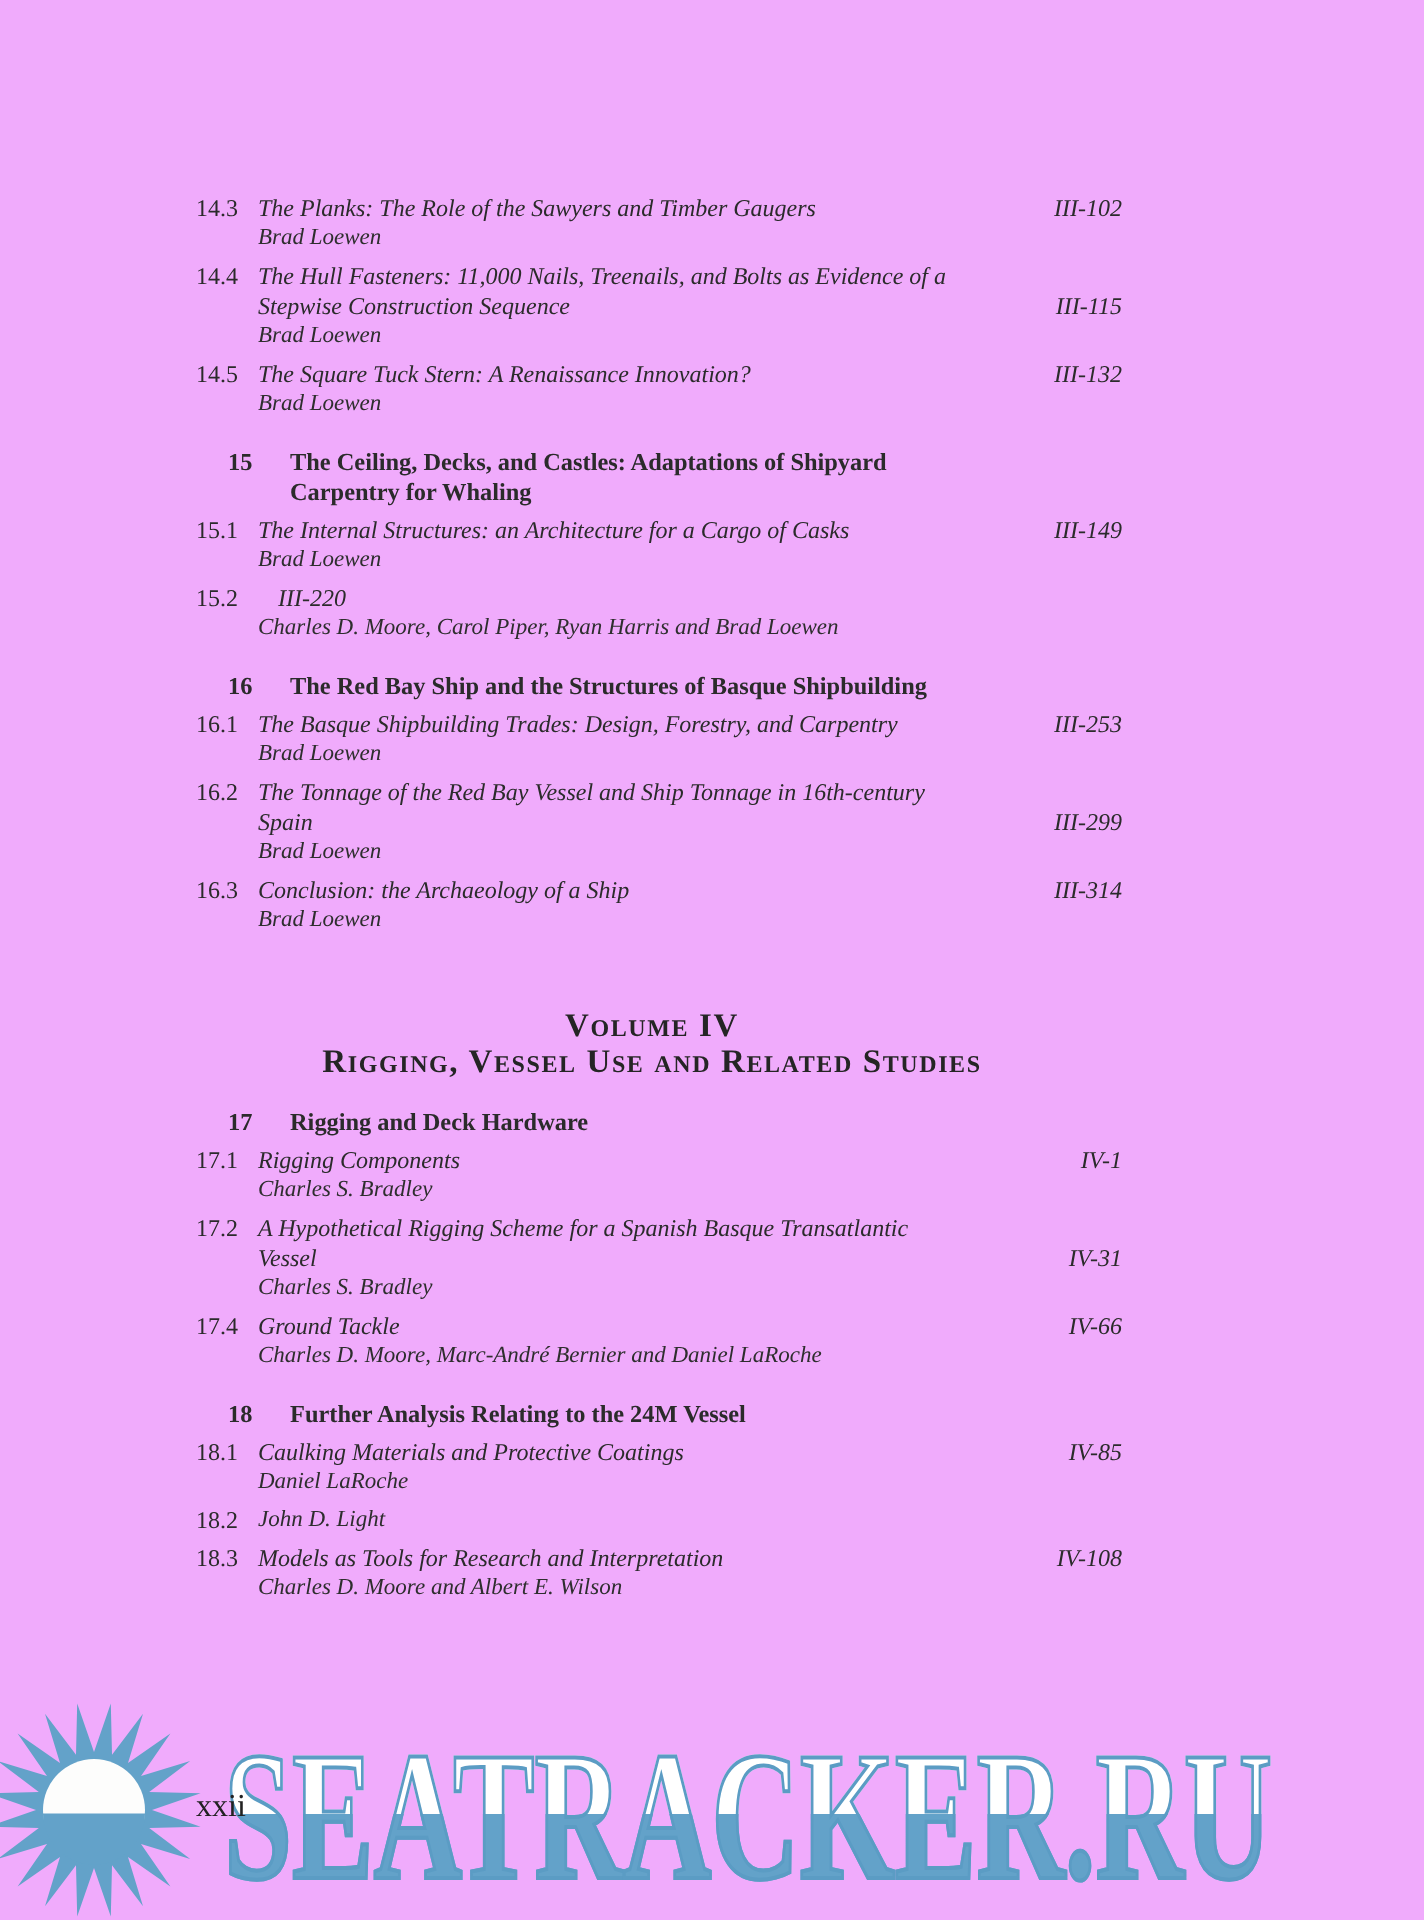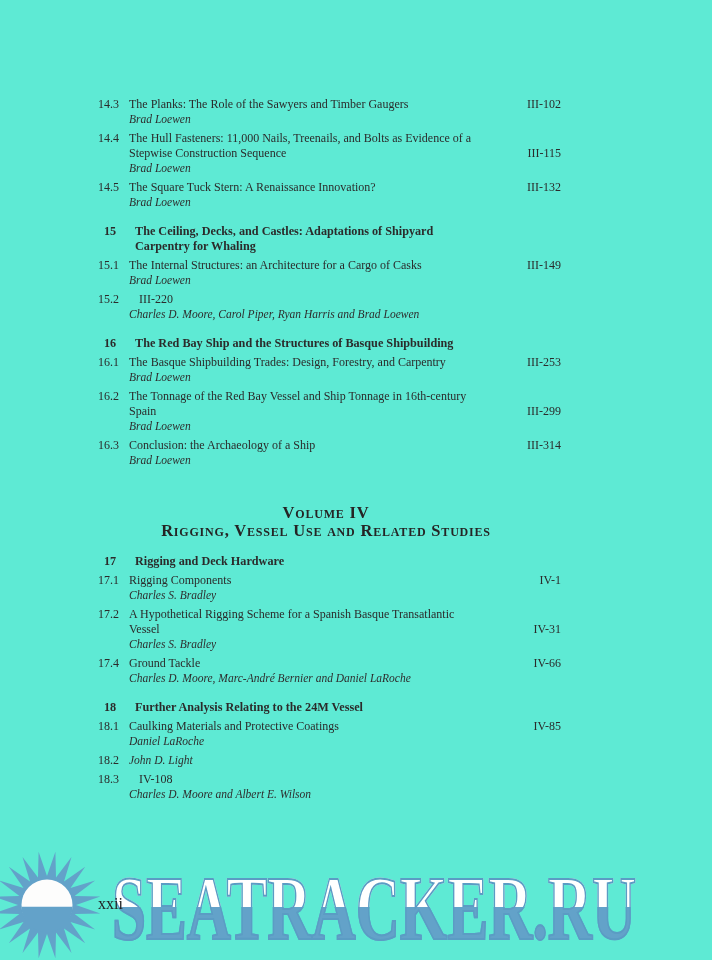--- a/index.html
+++ b/index.html
@@ -1,31 +1,31 @@
 <!DOCTYPE html>
 <html><head>
 <meta charset="utf-8">
 <style>
   html,body { margin:0; padding:0; background:#ffffff; }
   .page {
     position:relative; width:712px; height:960px;
-    background:#5eead4; overflow:hidden;
+    background:#f0abfc; overflow:hidden;
     font-family:"Liberation Serif", serif; color:#2b2b2b;
   }
   .content { position:absolute; left:98px; top:97px; width:463px; }
 
   .entry { display:flex; margin-bottom:4px; }
   .num { width:31px; flex-shrink:0; font-size:12px; line-height:15px; }
   .ebody { flex:1; min-width:0; }
-  .title-row { display:flex; align-items:flex-end; }
+  .title-row { display:flex; align-items:flex-end;font-style:italic; }
   .title { flex:1; font-size:12px; line-height:15px; white-space:pre-line; }
   .page-num { font-size:12px; line-height:15px; margin-left:10px; white-space:nowrap; }
   .authors { font-size:11.5px; line-height:15px; font-style:italic; color:#2e2e2e; }
 
-  .chapter { display:flex; margin:14px 0 4px 6px; font-weight:bold; }
+  .chapter { display:flex; margin:14px 0 4px 16px; font-weight:bold; }
   .chapter .num { font-size:12.2px; }
   .chapter .title { font-size:12.2px; line-height:15px; }
 
   .volume {
     margin:36px 0 12px -98px; width:652px; text-align:center;
     font-variant:small-caps; font-weight:bold; letter-spacing:0.8px; color:#252525;
   }
   .volume .vline { font-size:16.5px; line-height:18px; }
 
   .watermark-text {
@@ -195,20 +195,21 @@
       <div class="entry">
         <div class="num">18.2</div>
         <div class="ebody">
           <div class="authors">John D. Light</div>
         </div>
       </div>
       <div class="entry">
         <div class="num">18.3</div>
         <div class="ebody">
           <div class="title-row">
+            <div class="title">Models as Tools for Research and Interpretation</div>
             <div class="page-num">IV-108</div>
           </div>
           <div class="authors">Charles D. Moore and Albert E. Wilson</div>
         </div>
       </div>
     </div>
 
   <svg class="sun" width="112" height="112" viewBox="-56 -56 112 112">
     <polygon id="sun-rays" fill="#63a2c9" points="29.0,0.0 53.3,8.4 27.6,9.0 48.1,24.5 23.5,17.0 38.2,38.2 17.0,23.5 24.5,48.1 9.0,27.6 8.4,53.3 0.0,29.0 -8.4,53.3 -9.0,27.6 -24.5,48.1 -17.0,23.5 -38.2,38.2 -23.5,17.0 -48.1,24.5 -27.6,9.0 -53.3,8.4 -29.0,0.0 -53.3,-8.4 -27.6,-9.0 -48.1,-24.5 -23.5,-17.0 -38.2,-38.2 -17.0,-23.5 -24.5,-48.1 -9.0,-27.6 -8.4,-53.3 -0.0,-29.0 8.4,-53.3 9.0,-27.6 24.5,-48.1 17.0,-23.5 38.2,-38.2 23.5,-17.0 48.1,-24.5 27.6,-9.0 53.3,-8.4"></polygon>
     <circle cx="0" cy="0" r="25.5" fill="#fdfdfc"></circle>

